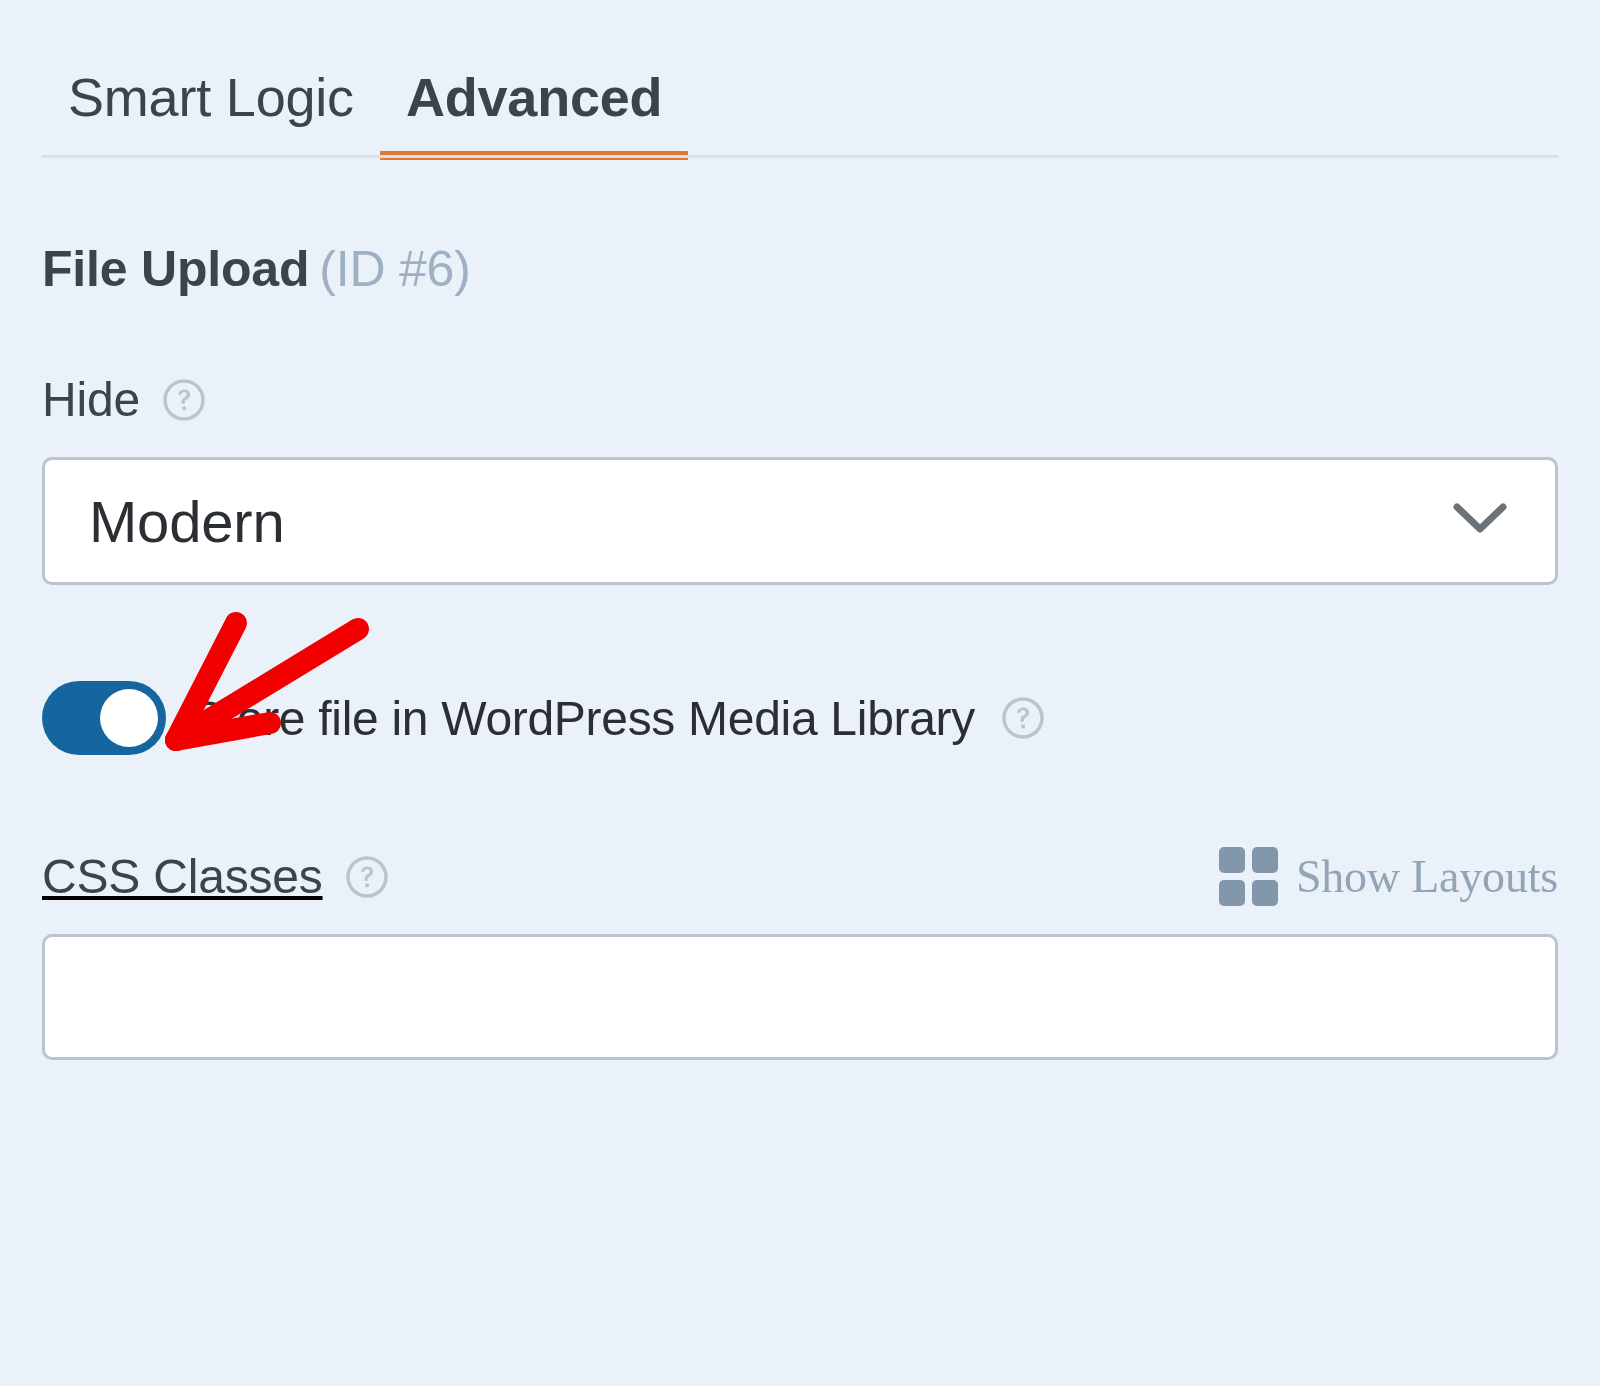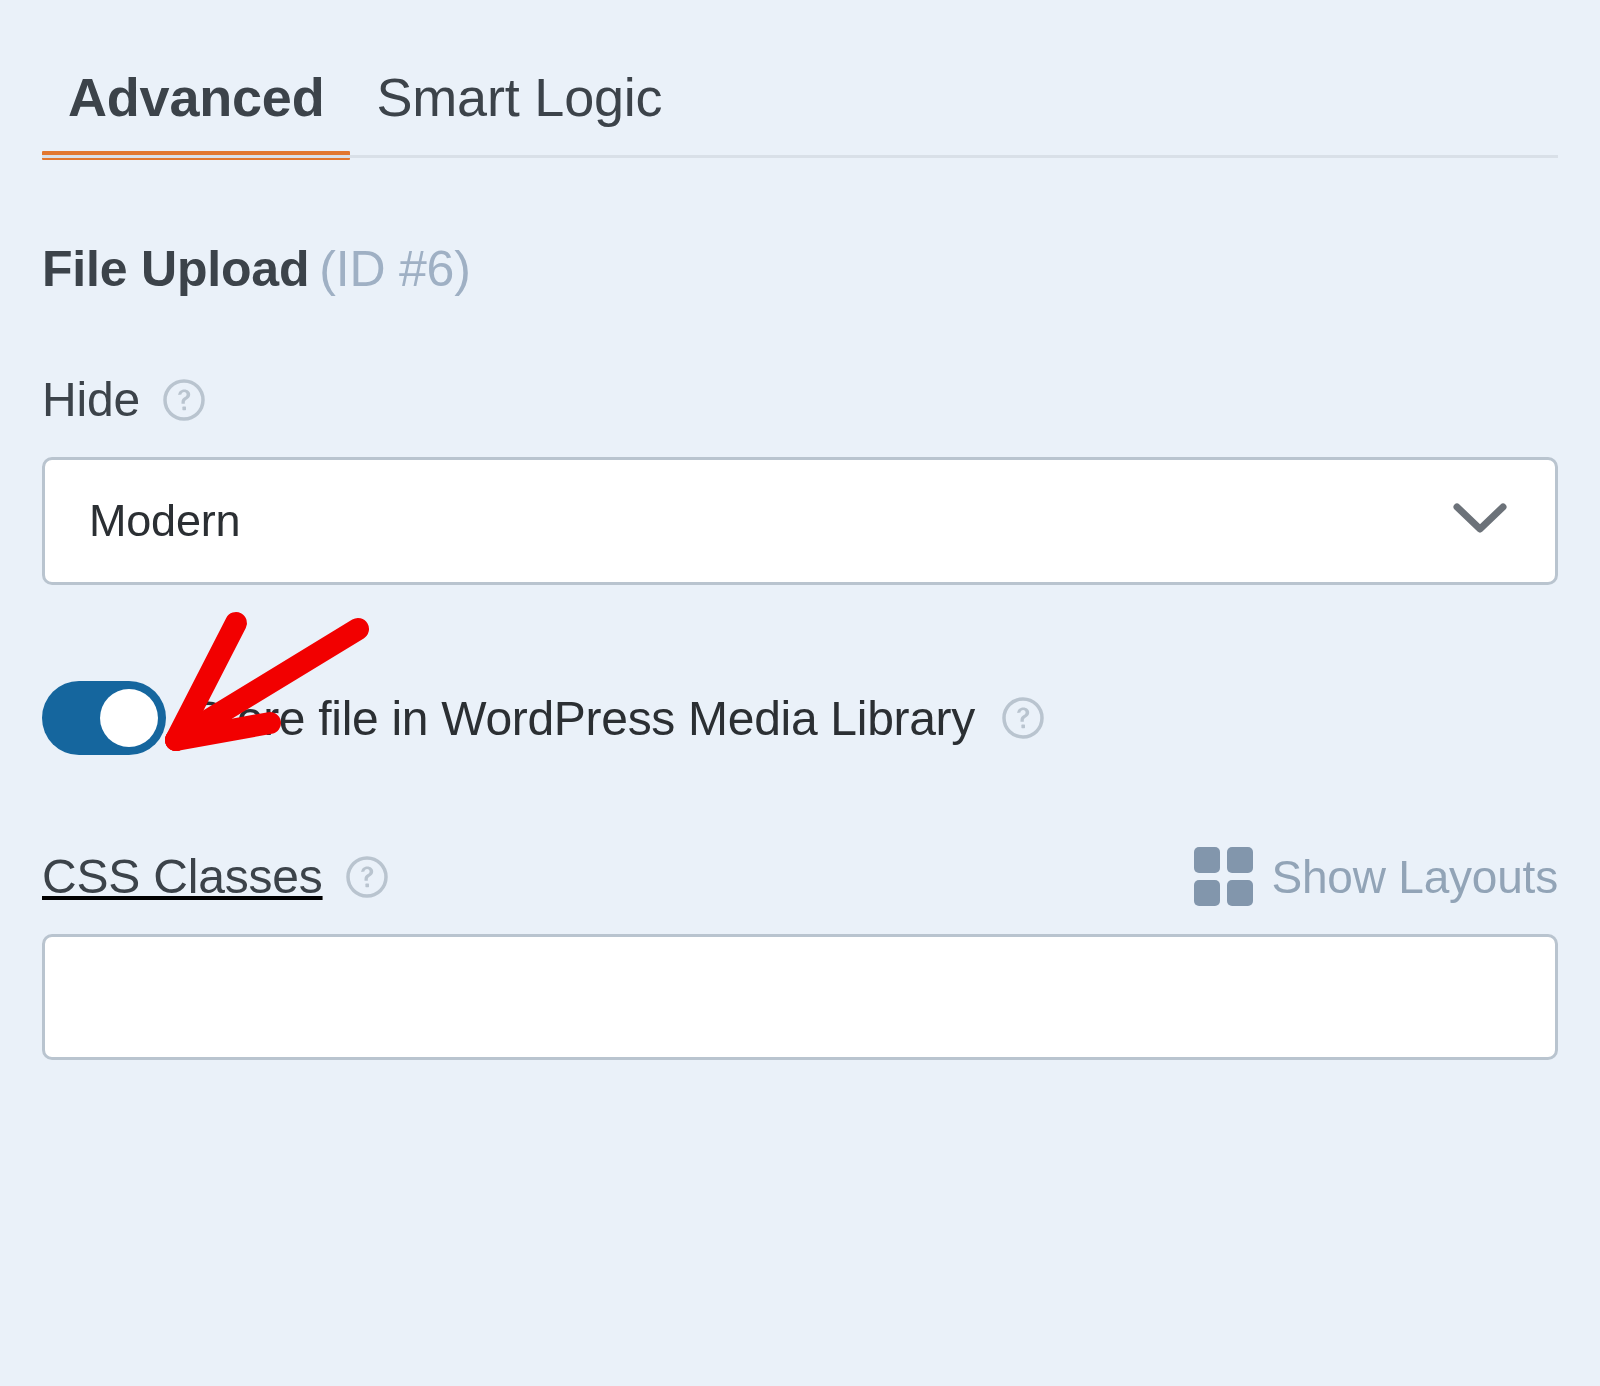--- a/index.html
+++ b/index.html
@@ -81,21 +81,21 @@
   .field-title .name { font-weight: bold; }
   .field-title .fid { color: #9fb0c4; font-weight: normal; margin-left: 10px;}
 
   .label-row {
     display: flex;
     align-items: center;
     gap: 22px;
   }
   .label-row.spread { justify-content: space-between; }
   .label-row .left { display: flex; align-items: center; gap: 22px; text-decoration: underline; }
-  .label-row .right { display: flex; align-items: center; gap: 18px; }
+  .label-row .right { display: flex; align-items: center; gap: 18px; font-family: Liberation Serif, serif; }
 
   .flabel {
     font-size: 48px;
     color: #3c434a;
     letter-spacing: -0.2px;
     white-space: nowrap;
   }
 
   
   .help {
@@ -117,21 +117,21 @@
     background: #ffffff;
     border: 3px solid #b9c4cf;
     border-radius: 10px;
     display: flex;
     align-items: center;
     padding: 0 44px;
     box-sizing: border-box;
     cursor: pointer;
   }
   .select .value {
-    font-size: 45px;
+    font-size: 58px;
     color: #2b2f33;
     letter-spacing: -0.2px;
   }
   .select .chev {
     position: absolute;
     right: 48px;
     top: 50%;
     transform: translateY(-50%);
   }
 
@@ -221,25 +221,25 @@
 
   .row-gap-1 { margin-top: 74px; }
   .row-gap-2 { margin-top: 96px; }
   .row-gap-3 { margin-top: 92px; }
 </style>
 </head>
 <body>
 
 <div class="tabbar">
   <div class="tabs">
+    <div class="tab">
+      <span>Smart Logic</span>
+    </div>
     <div class="tab active">
       <span>Advanced</span>
-    </div>
-    <div class="tab">
-      <span>Smart Logic</span>
     </div>
   </div>
   <div class="tabbar-rule"></div>
 </div>
 
 <div class="content">
 
   
   <div class="field-title">
     <span class="name">File Upload</span><span class="fid">(ID #6)</span>

